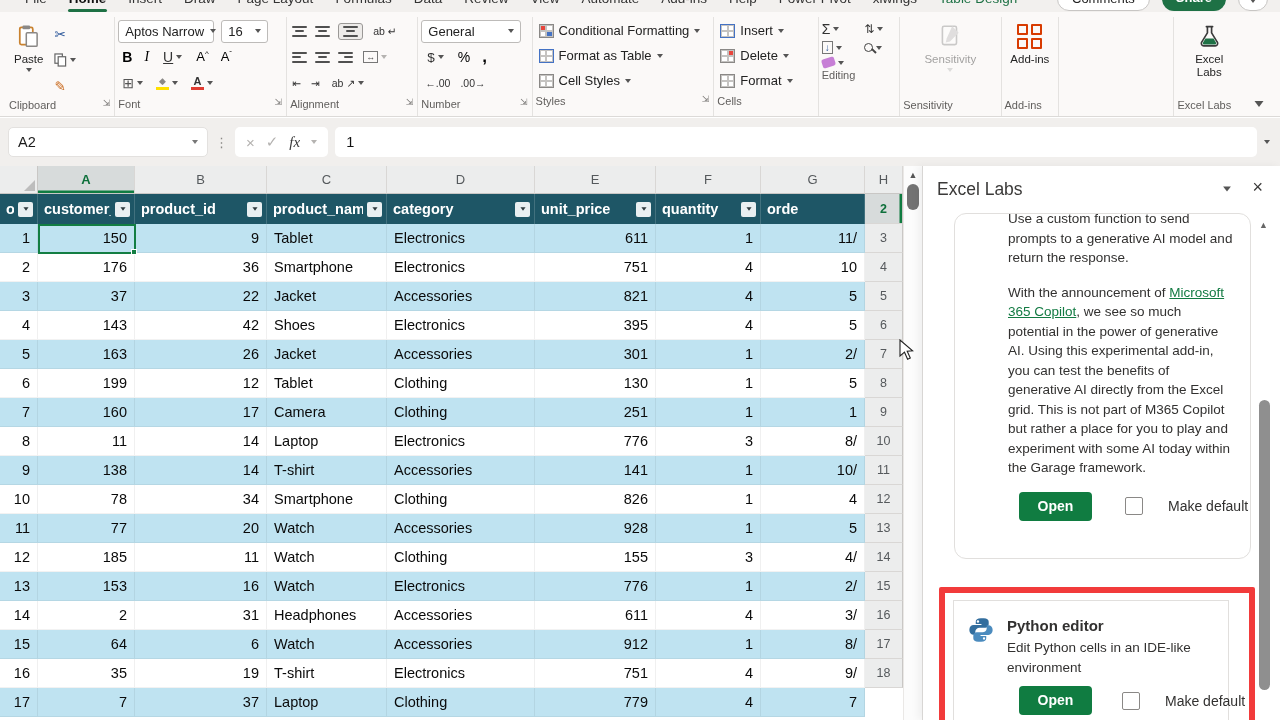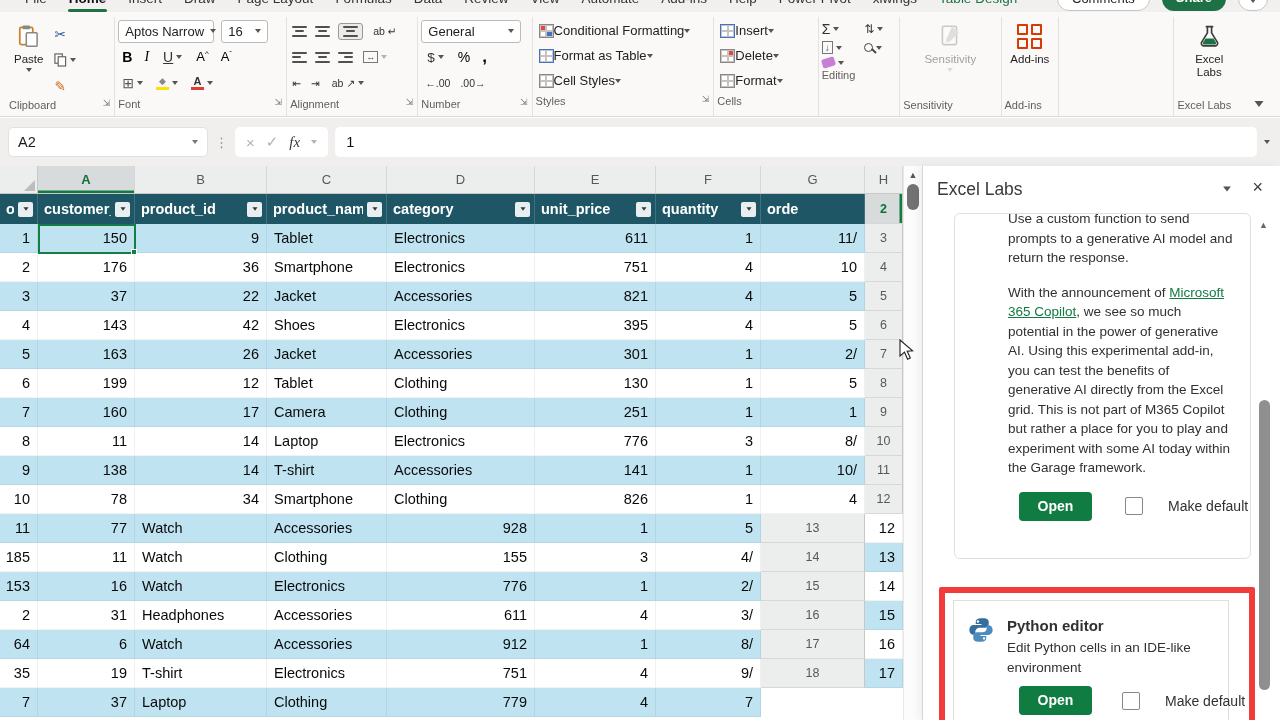--- a/index.html
+++ b/index.html
@@ -41,21 +41,21 @@
   .fontA sup{font-size:8px}
   .swatch{display:inline-flex;flex-direction:column;align-items:center;line-height:10px}
   .swatch .bar{width:13px;height:3.5px;margin-top:1px}
   .bars{display:inline-flex;flex-direction:column;gap:2.5px;width:15px}
   .bars i{display:block;height:2px;background:#505050;border-radius:1px}
   .bars.c i:nth-child(2n){width:60%;margin:0 auto}
   .bars.l i:nth-child(2n){width:60%}
   .bars.r i:nth-child(2n){width:60%;margin-left:auto}
   .iconbox{border:1px solid #9a9896;background:#EDEBE9;border-radius:3px;padding:2px 4px;display:inline-flex;align-items:center}
   .mini{font-size:10.5px;color:#333;white-space:nowrap}
-  .srow{display:flex;align-items:center;height:25px;font-size:13px;color:#222;white-space:nowrap}
+  .srow{display:flex;align-items:center;gap:5px;height:25px;font-size:13px;color:#222;white-space:nowrap}
   .gridic{width:15px;height:14px;border:1px solid #8a8886;display:grid;grid-template-columns:1fr 1fr;grid-template-rows:1fr 1fr;flex:none;background:#fff}
   .gridic b{border:.5px solid #c5c3c1}
   .gridic.cf b:nth-child(1){background:#E8453C}.gridic.cf b:nth-child(4){background:#4472C4}
   .gridic.ins{border-color:#4472C4}.gridic.del b:nth-child(2){background:#E8453C}
   .egrid{display:grid;grid-template-columns:auto auto;gap:4px 8px;align-content:start;padding-top:3px}
   .eit{display:flex;align-items:center;gap:3px;font-size:14px;color:#333}
   .mag{width:9px;height:9px;border:1.7px solid #444;border-radius:50%;position:relative;display:inline-block}
   .mag::after{content:"";position:absolute;width:6px;height:1.7px;background:#444;right:-5px;bottom:-1px;transform:rotate(45deg)}
   .eraser{width:13px;height:9px;background:#C77FD6;transform:rotate(-18deg);border-radius:2px;display:inline-block}
   .addinsic{display:grid;grid-template-columns:11px 11px;grid-template-rows:11px 11px;gap:3px}
@@ -95,21 +95,21 @@
   .vscroll{position:absolute;top:166px;left:903px;width:19px;height:554px;background:#FCFCFC;border-left:1px solid #EAE8E6;display:flex;flex-direction:column;align-items:center;padding-top:5px;gap:4px}
   .uparrow{font-size:9px;color:#555;line-height:9px}
   .vthumb{width:12px;height:26px;background:#737373;border-radius:7px}
   .cursor{position:absolute;left:899px;top:339px;z-index:60}
 
   
   .panel{position:absolute;top:166px;left:922px;width:358px;height:554px;background:#fff;border-left:1px solid #D8D6D4;box-shadow:-4px 0 8px rgba(0,0,0,.05);overflow:hidden}
   .ptitle{position:absolute;left:14px;top:13px;font-size:17.5px;color:#3B3A39}
   .pchev{position:absolute;right:50px;top:21px;transform:scale(1.3)}
   .pclose{position:absolute;right:17px;top:12px;font-size:18px;color:#3B3A39;line-height:18px}
-  .card1{position:absolute;left:31px;top:47px;width:297px;height:346px;border:1px solid #E1DFDD;border-radius:6px;background:#fff;overflow:hidden;padding:0 17px 0 53px}
+  .card1{position:absolute;left:31px;top:47px;width:297px;height:346px;border:1px solid #E1DFDD;border-radius:12px;background:#fff;overflow:hidden;padding:0 17px 0 53px}
   .card1 p{font-size:13.5px;line-height:19.5px;color:#323130}
   .card1 .p1{margin-top:-5px}
   .card1 .p2{margin-top:15px}
   .greenlink{color:#127A42;text-decoration:underline}
   .btnrow{display:flex;align-items:center;margin-top:14px}
   .openbtn{width:73px;height:29px;background:#107C41;color:#fff;font-weight:700;font-size:14px;line-height:29px;text-align:center;border-radius:4px;margin-left:11px;flex:none}
   .cb{width:18px;height:18px;border:1.5px solid #8A8886;border-radius:2px;background:#fff;margin-left:33px;flex:none}
   .cblabel{font-size:14px;color:#323130;margin-left:25px;white-space:nowrap}
   .redbox{position:absolute;left:16px;top:421px;width:316px;height:160px;border:6px solid #F23B3B;border-radius:2px}
   .card2{position:absolute;left:8px;top:7px;width:276px;height:136px;border:1px solid #E1DFDD;background:#fff;padding:13px 10px 0 13px}
@@ -627,20 +627,21 @@
         <div class="td r">78</div>
         <div class="td r">34</div>
         <div class="td l">Smartphone</div>
         <div class="td l">Clothing</div>
         <div class="td r">826</div>
         <div class="td r">1</div>
         <div class="td r">4</div>
         <div class="rh">12</div>
         <div class="td r band">11</div>
         <div class="td r band">77</div>
+        <div class="td r band">20</div>
         <div class="td l band">Watch</div>
         <div class="td l band">Accessories</div>
         <div class="td r band">928</div>
         <div class="td r band">1</div>
         <div class="td r band">5</div>
         <div class="rh">13</div>
         <div class="td r">12</div>
         <div class="td r">185</div>
         <div class="td r">11</div>
         <div class="td l">Watch</div>

